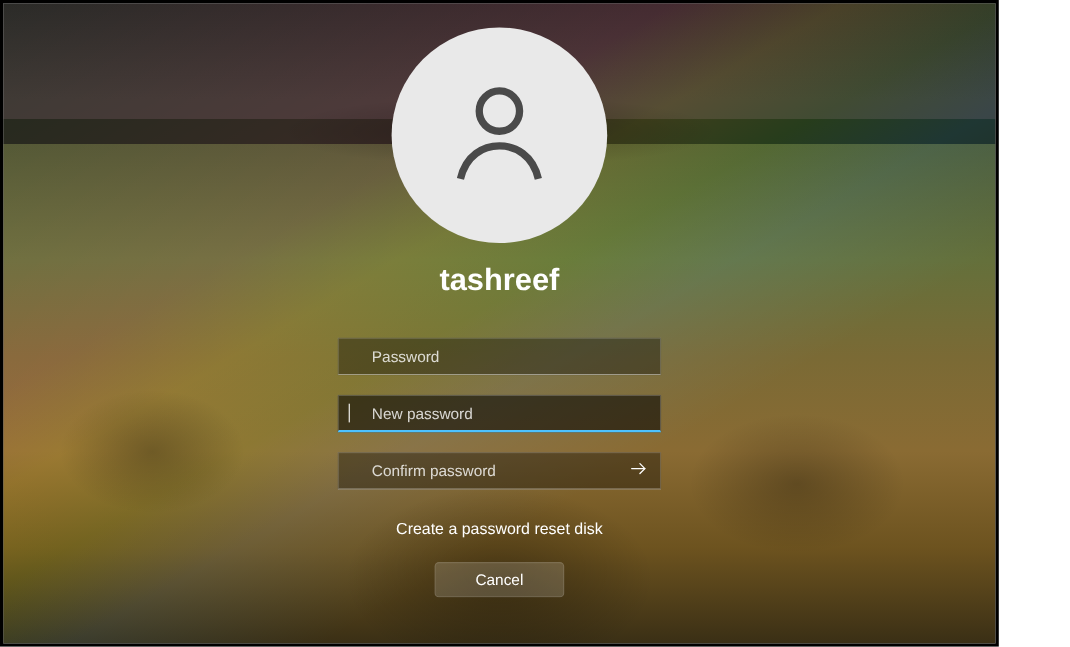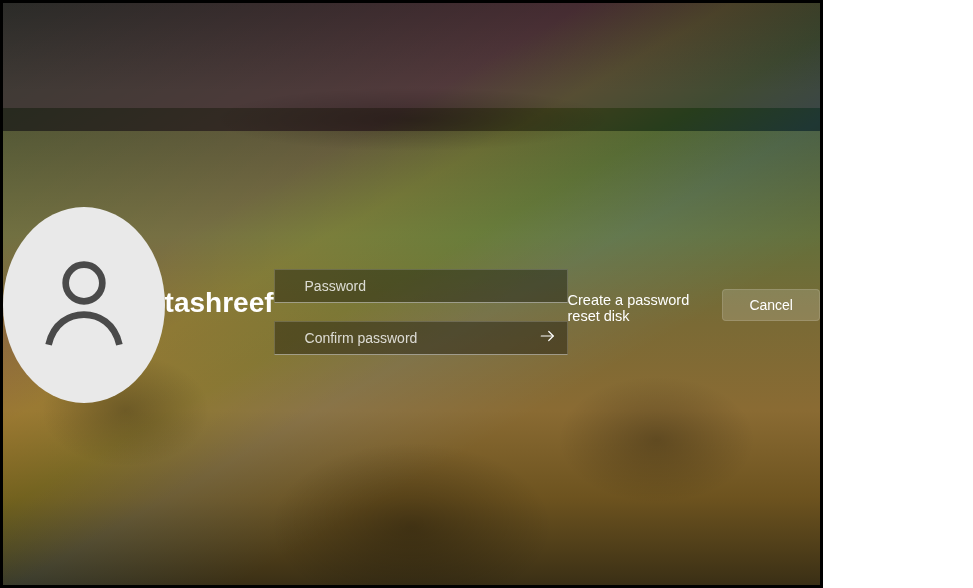--- a/index.html
+++ b/index.html
@@ -1,22 +1,22 @@
 <!DOCTYPE html>
 <html><head>
   <meta charset="utf-8">
   <style>
     * { margin: 0; padding: 0; box-sizing: border-box; }
     html, body { width: 973px; height: 588px; overflow: hidden; font-family: "Segoe UI", -apple-system, sans-serif; }
     .screen {
       position: relative;
-      width: 823px; height: 588px;
+      width: 908px; height: 588px;
       border: 3px solid #000;
       display: flex;
-      flex-direction: row;
+      flex-direction: column;
       align-items: center;
       background:
         
         linear-gradient(150deg,
           rgba(0,0,0,0) 0%,
           rgba(255,0,90,0.12) 32%,
           rgba(255,180,0,0.14) 40%,
           rgba(90,220,0,0.10) 48%,
           rgba(0,150,255,0.10) 56%,
           rgba(0,0,0,0) 68%),
@@ -129,20 +129,24 @@
   </div>
 
   <div class="username">tashreef</div>
 
   <div class="fields">
 
     <div class="field">
       <input type="password" placeholder="Password" style="">
     </div>
 
+    <div class="field focused">
+      <span class="caret"></span>
+      <input type="password" placeholder="New password" style="">
+    </div>
 
     <div class="field">
       <input type="password" placeholder="Confirm password" style="">
       <div class="submit">
         <span>
           <svg viewBox="0 0 24 24" fill="none" stroke-width="1.6" stroke-linecap="round" stroke-linejoin="round">
             <line x1="3" y1="12" x2="19" y2="12"></line>
             <polyline points="13 6 19 12 13 18"></polyline>
           </svg>
         </span>

